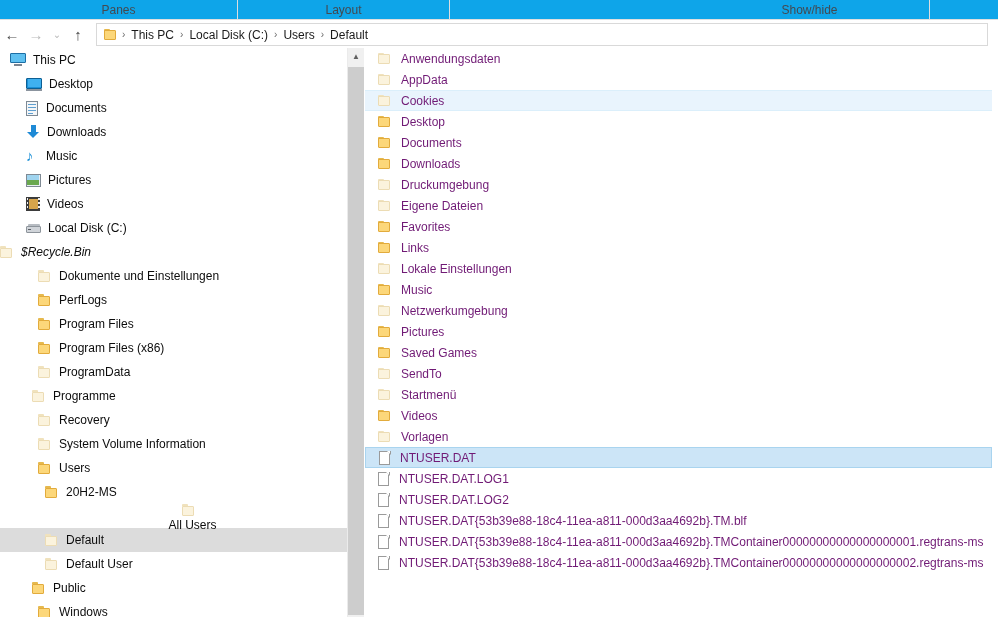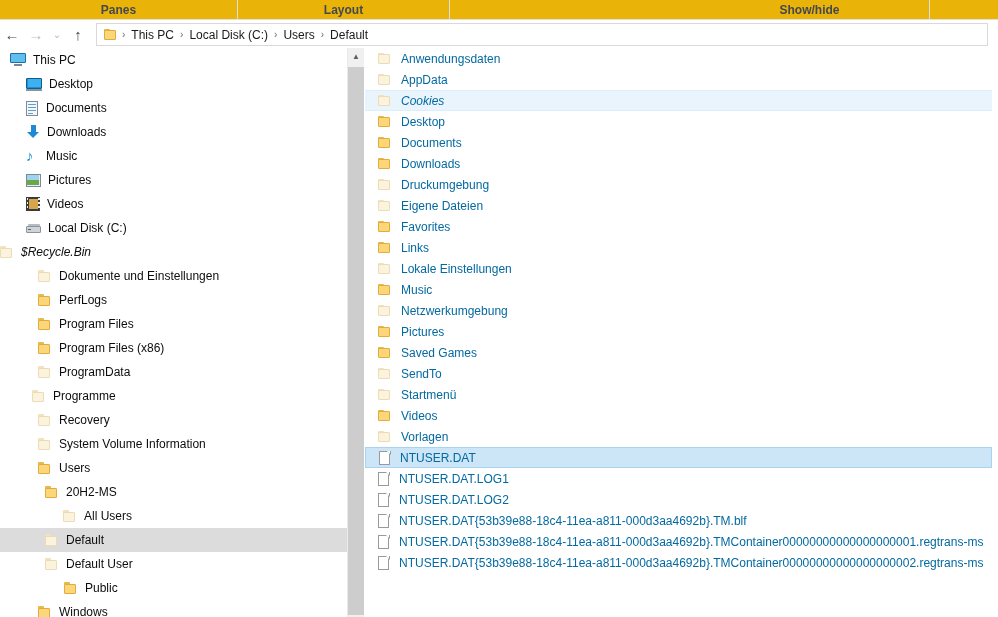--- a/index.html
+++ b/index.html
@@ -11,23 +11,22 @@
     font-family: "Liberation Sans", sans-serif;
     font-size: 12px;
     color: #000000;
     -webkit-font-smoothing: antialiased;
   }
 
   
   #ribbon-strip {
     position: absolute; left: 0; top: 0;
     width: 998px; height: 20px;
-    background: #eab308;
+    background: #0ea5e9;
     border-bottom: 1px solid #dfdfdf;
-    font-weight: bold;
   }
   .ribbon-group {
     position: absolute; top: 0; height: 20px;
     display: flex; align-items: center; justify-content: center;
     font-size: 12px; color: #444950;
     border-right: 1px solid #dcdde0;
   }
   .ribbon-group:last-child { border-right: none; }
 
   
@@ -201,29 +200,28 @@
   #file-pane {
     position: absolute; left: 365px; top: 48px;
     width: 633px; height: 569px;
     background: #ffffff;
     overflow: hidden;
   }
   .file-row {
     height: 21px;
     display: flex; align-items: center;
     white-space: nowrap;
-    font-size: 12px; color: #0369a1;
+    font-size: 12px; color: #701a75;
     padding-left: 13px;
     margin-right: 6px;
   }
   .file-row.hover {
     background: #e9f4fd;
     border-top: 1px solid #dbeffb;
     border-bottom: 1px solid #dbeffb;
-    font-style: italic;
   }
   .file-row.selected {
     background: #cce5f7;
     border: 1px solid #a9d4ef;
   }
   .file-label { margin-left: 9px; }
 </style>
 </head>
 <body>
 
@@ -410,42 +408,42 @@
       </span>
       <span class="tree-label">Users</span>
     </div>
     <div class="tree-item" style="padding-left: 45px;">
       <span class="folder">
         <span class="tab"></span>
         <span class="body"></span>
       </span>
       <span class="tree-label">20H2-MS</span>
     </div>
-    <div class="tree-item" style="padding-left: 63px;">
+    <div class="tree-item" style="padding-left: 31px; flex-direction: column;">
       <span class="folder dim">
         <span class="tab"></span>
         <span class="body"></span>
       </span>
       <span class="tree-label">All Users</span>
     </div>
     <div class="tree-item selected" style="padding-left: 45px;">
       <span class="folder dim">
         <span class="tab"></span>
         <span class="body"></span>
       </span>
       <span class="tree-label">Default</span>
     </div>
     <div class="tree-item" style="padding-left: 45px;">
       <span class="folder dim">
         <span class="tab"></span>
         <span class="body"></span>
       </span>
       <span class="tree-label">Default User</span>
     </div>
-    <div class="tree-item" style="padding-left: 64px; text-align: right;">
+    <div class="tree-item" style="padding-left: 32px; text-align: right;">
       <span class="folder">
         <span class="tab"></span>
         <span class="body"></span>
       </span>
       <span class="tree-label">Public</span>
     </div>
     <div class="tree-item" style="padding-left: 38px;">
       <span class="folder">
         <span class="tab"></span>
         <span class="body"></span>

